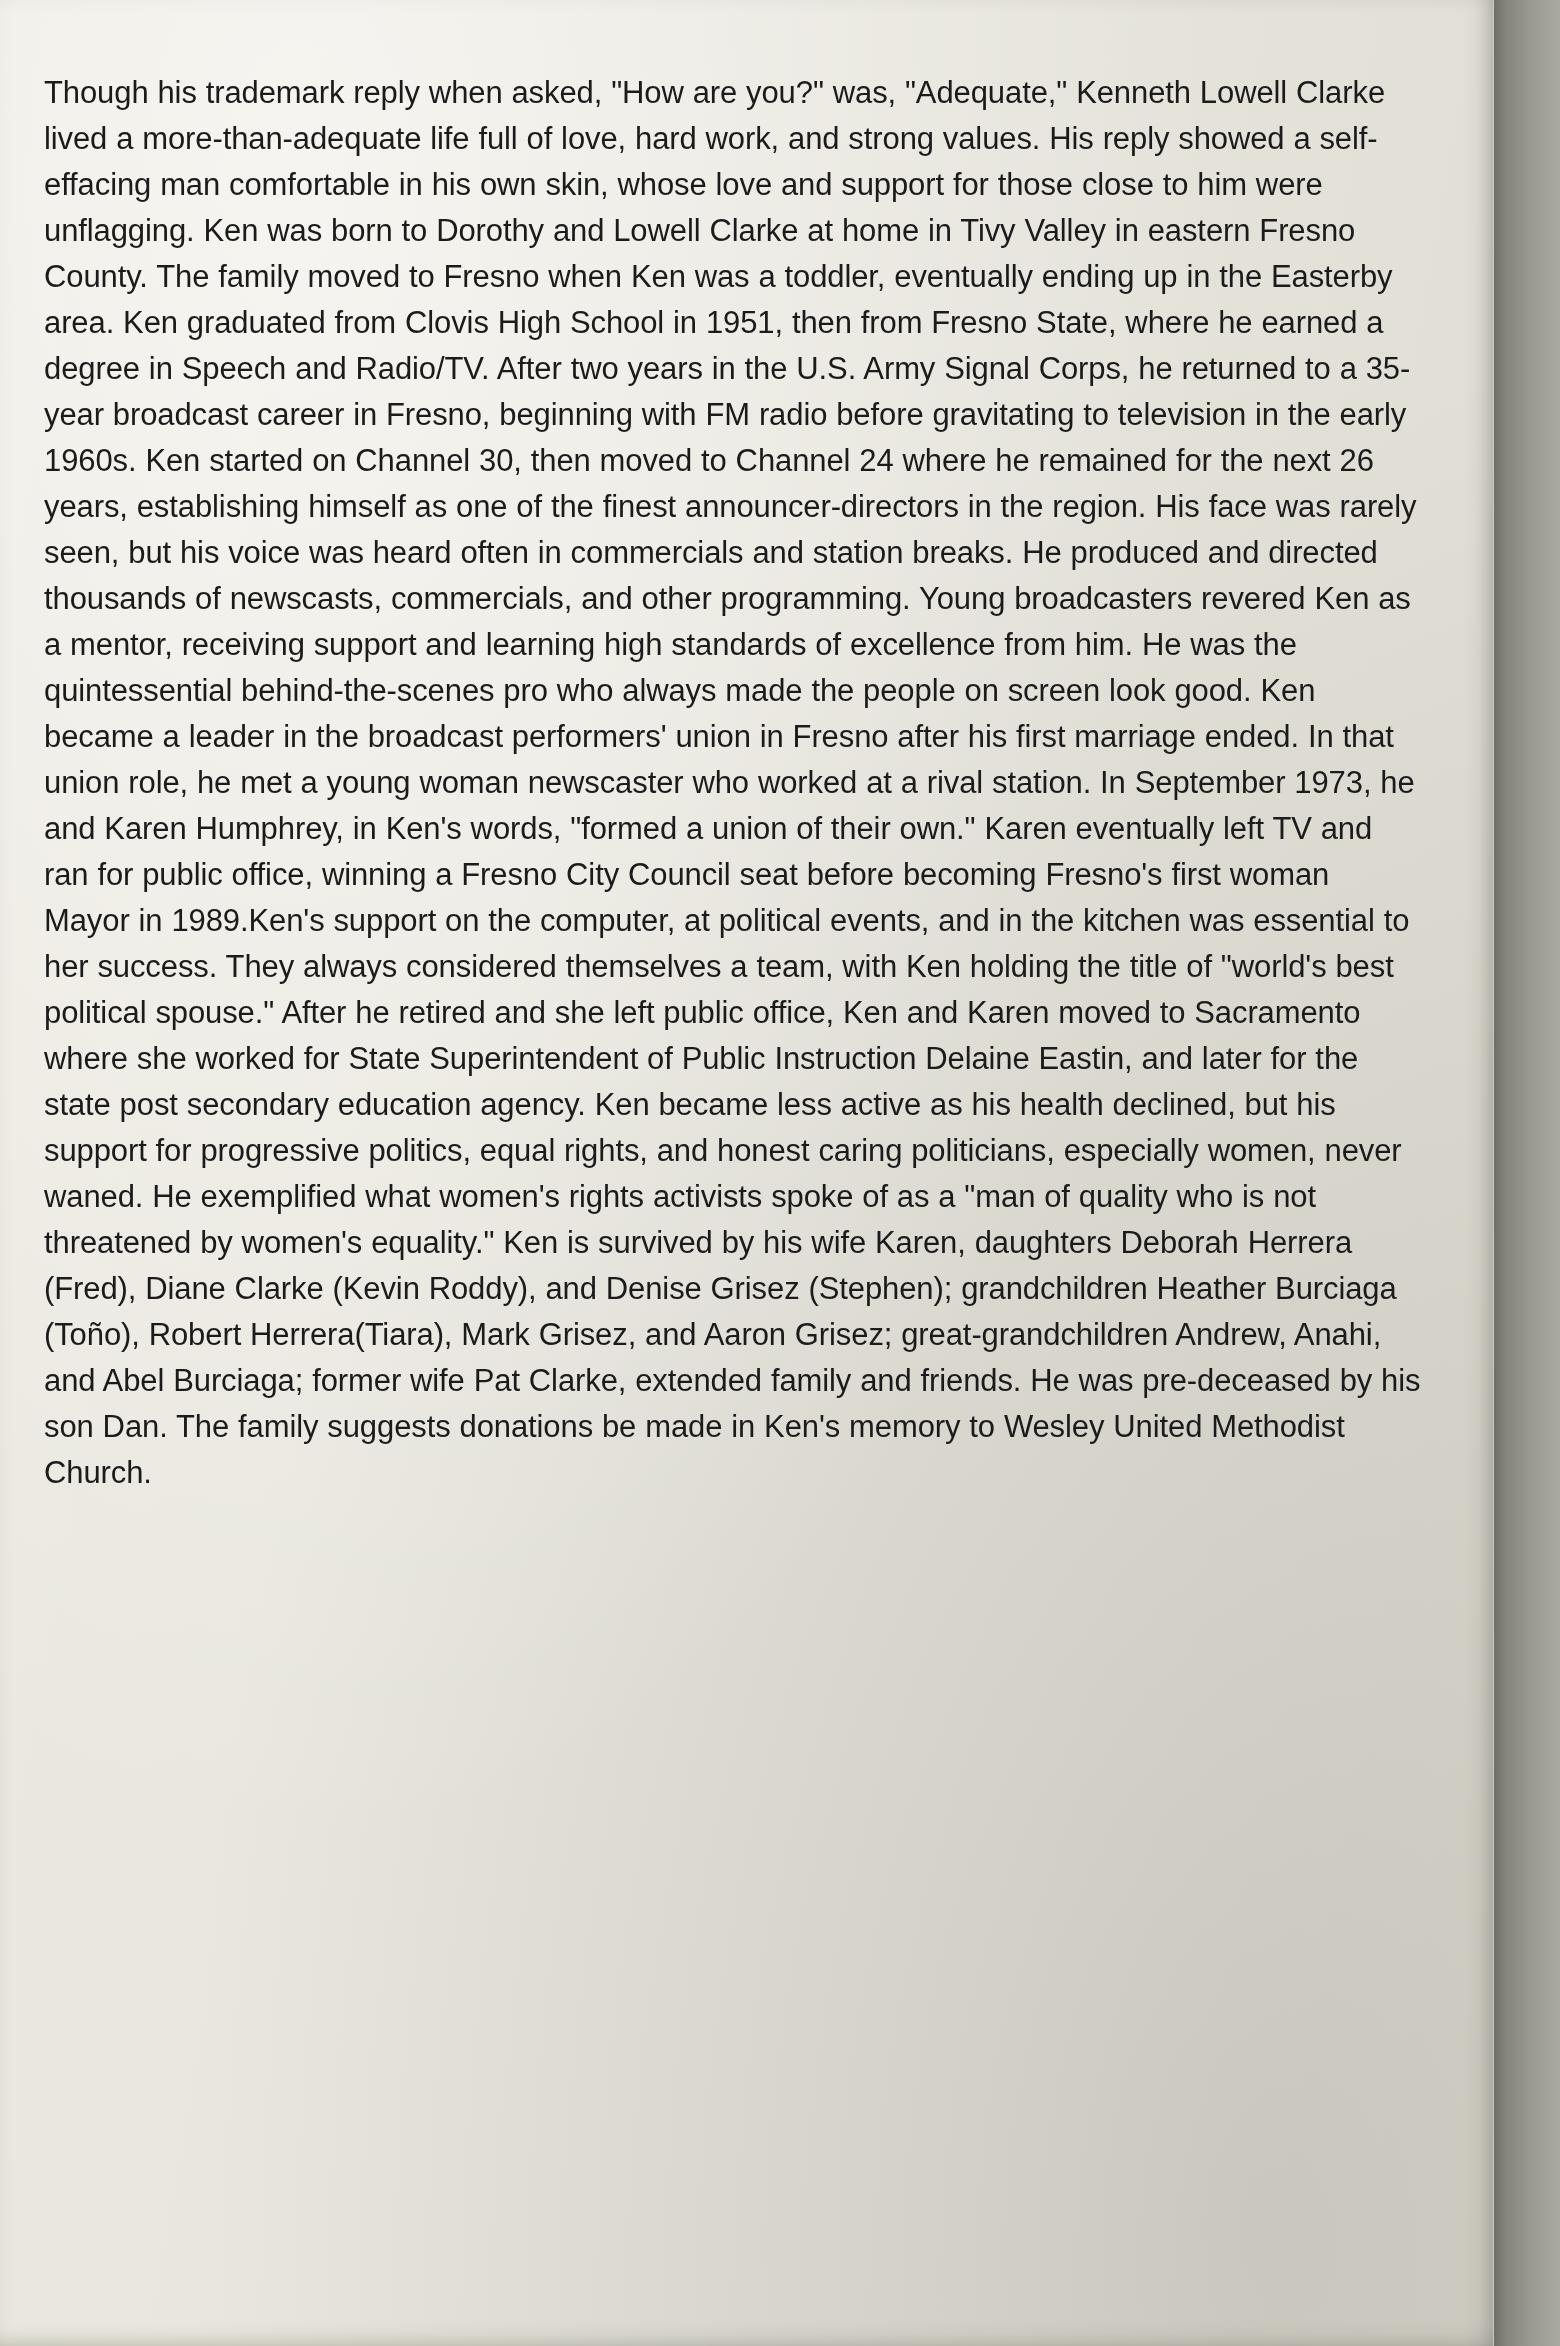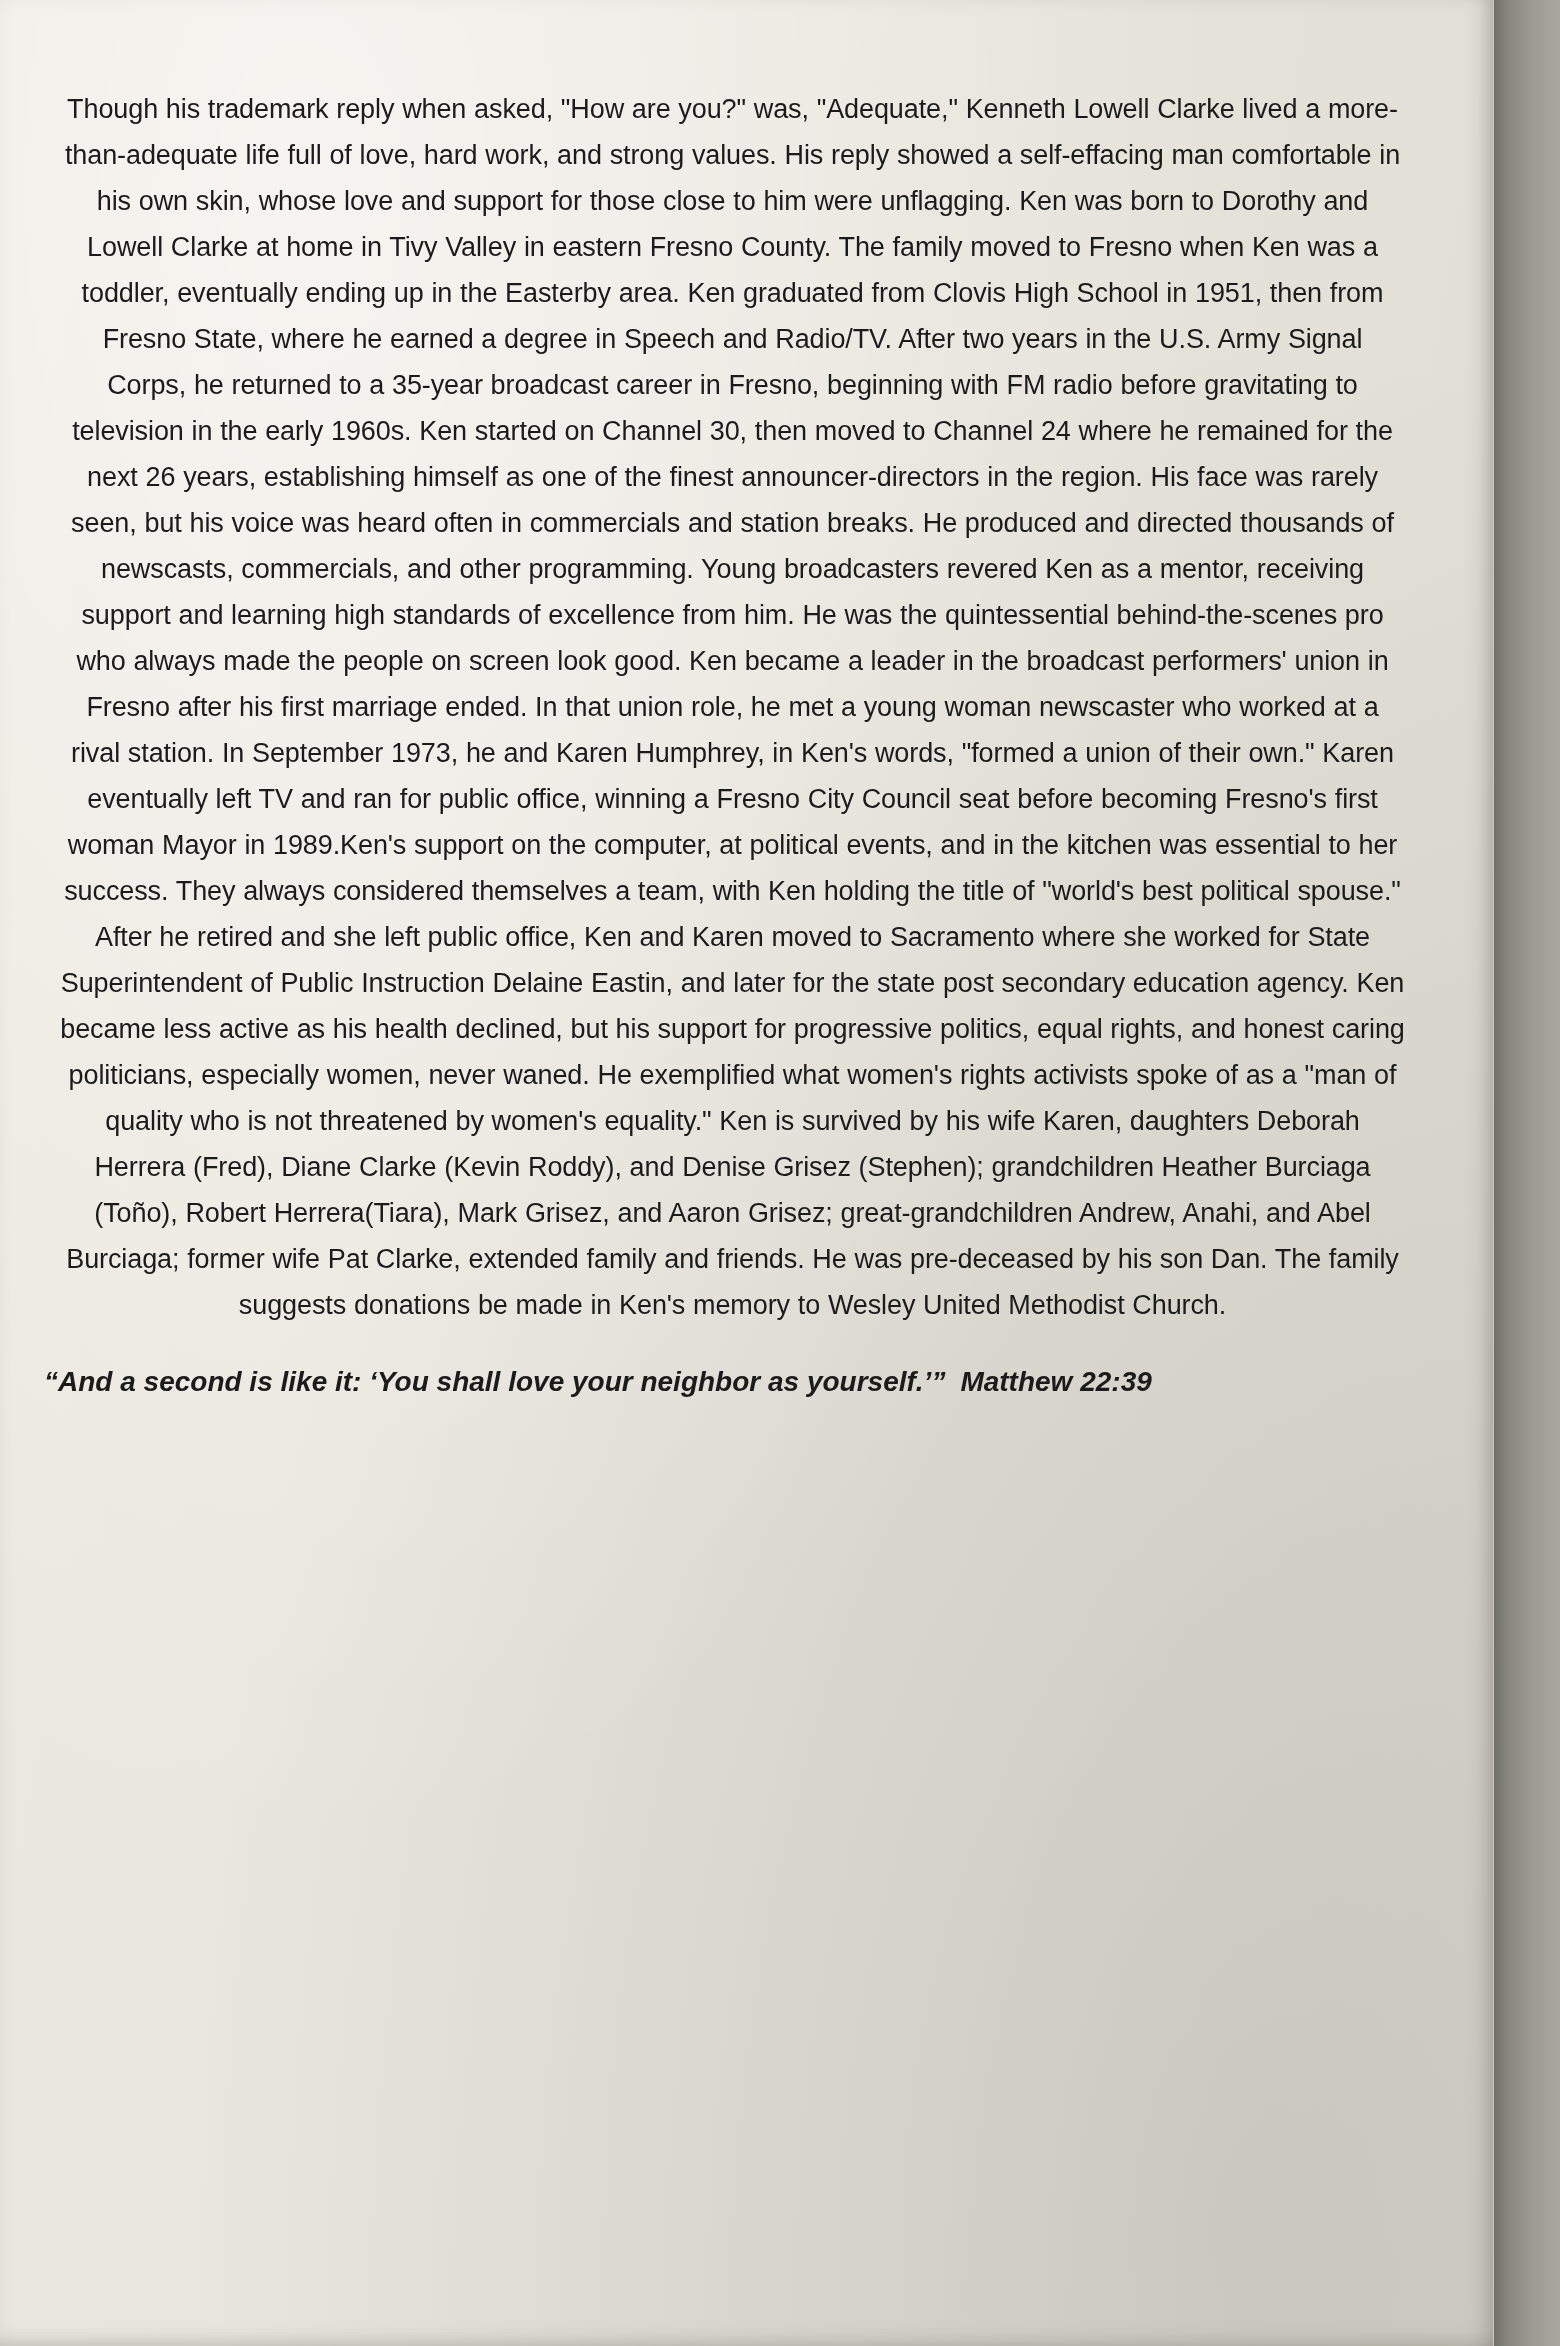--- a/index.html
+++ b/index.html
@@ -49,26 +49,26 @@
     height: 2346px;
     background: linear-gradient(90deg, #6f6f67 0%, #85857c 18%, #9a9a90 55%, #a9a99f 100%);
   }
   #text-block {
     position: absolute;
     left: 44px;
     top: 70px;
     width: 1377px;
   }
   .para {
-    margin: 16px;
+    margin: 0;
     color: #1b1b1b;
-    font-size: 27px;
+    font-size: 31px;
     line-height: 46px;
     letter-spacing: -0.1px;
-    text-align: center;
+    text-align: left;
     word-spacing: 0.4px;
   }
   .scripture {
     margin: 34px 0 0 0;
     color: #1b1b1b;
     font-size: 28px;
     line-height: 40px;
     font-style: italic;
     font-weight: 600;
   }
@@ -82,23 +82,20 @@
 <body>
 
 <div id="page">
 
   <div id="paper">
 
     <div id="text-block">
 
       <p class="para">Though his trademark reply when asked, "How are you?" was, "Adequate," Kenneth Lowell Clarke lived a more-than-adequate life full of love, hard work, and strong values. His reply showed a self-effacing man comfortable in his own skin, whose love and support for those close to him were unflagging. Ken was born to Dorothy and Lowell Clarke at home in Tivy Valley in eastern Fresno County. The family moved to Fresno when Ken was a toddler, eventually ending up in the Easterby area. Ken graduated from Clovis High School in 1951, then from Fresno State, where he earned a degree in Speech and Radio/TV. After two years in the U.S. Army Signal Corps, he returned to a 35-year broadcast career in Fresno, beginning with FM radio before gravitating to television in the early 1960s. Ken started on Channel 30, then moved to Channel 24 where he remained for the next 26 years, establishing himself as one of the finest announcer-directors in the region. His face was rarely seen, but his voice was heard often in commercials and station breaks. He produced and directed thousands of newscasts, commercials, and other programming. Young broadcasters revered Ken as a mentor, receiving support and learning high standards of excellence from him. He was the quintessential behind-the-scenes pro who always made the people on screen look good. Ken became a leader in the broadcast performers' union in Fresno after his first marriage ended. In that union role, he met a young woman newscaster who worked at a rival station. In September 1973, he and Karen Humphrey, in Ken's words, "formed a union of their own." Karen eventually left TV and ran for public office, winning a Fresno City Council seat before becoming Fresno's first woman Mayor in 1989.Ken's support on the computer, at political events, and in the kitchen was essential to her success. They always considered themselves a team, with Ken holding the title of "world's best political spouse." After he retired and she left public office, Ken and Karen moved to Sacramento where she worked for State Superintendent of Public Instruction Delaine Eastin, and later for the state post secondary education agency. Ken became less active as his health declined, but his support for progressive politics, equal rights, and honest caring politicians, especially women, never waned. He exemplified what women's rights activists spoke of as a "man of quality who is not threatened by women's equality." Ken is survived by his wife Karen, daughters Deborah Herrera (Fred), Diane Clarke (Kevin Roddy), and Denise Grisez (Stephen); grandchildren Heather Burciaga (Toño), Robert Herrera(Tiara), Mark Grisez, and Aaron Grisez; great-grandchildren Andrew, Anahi, and Abel Burciaga; former wife Pat Clarke, extended family and friends. He was pre-deceased by his son Dan. The family suggests donations be made in Ken's memory to Wesley United Methodist Church.</p>
 
-      <p class="scripture">
-        <span>“And a second is like it: ‘You shall love your neighbor as yourself.’”</span><span class="gap"></span><span class="ref">Matthew 22:39</span>
-      </p>
 
     </div>
   </div>
 
   <div id="right-edge"></div>
 
 </div>
 
 
 </body></html>

